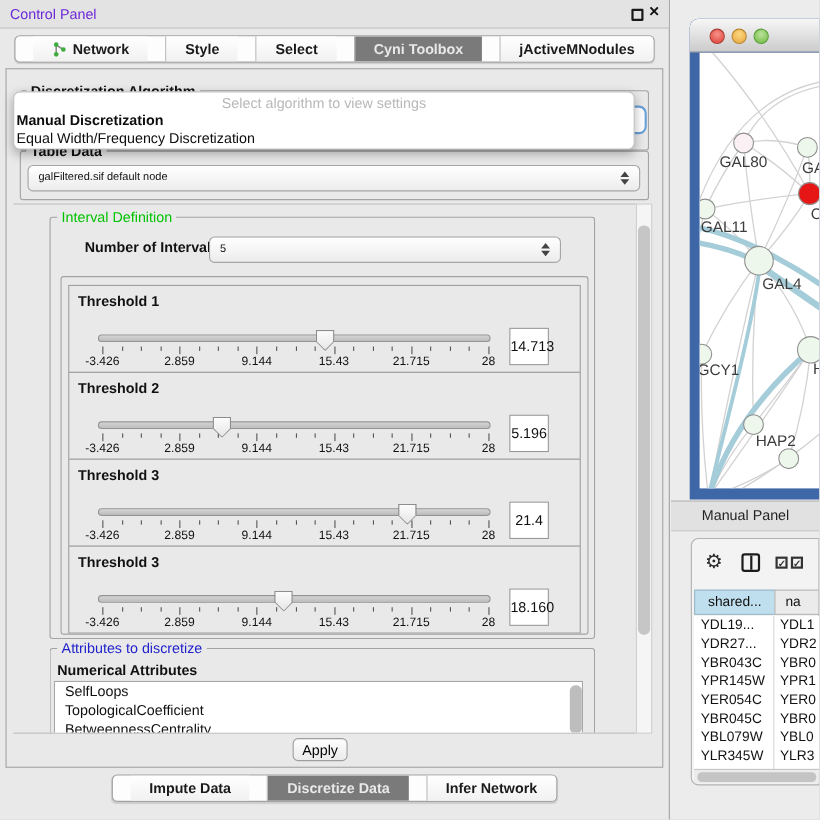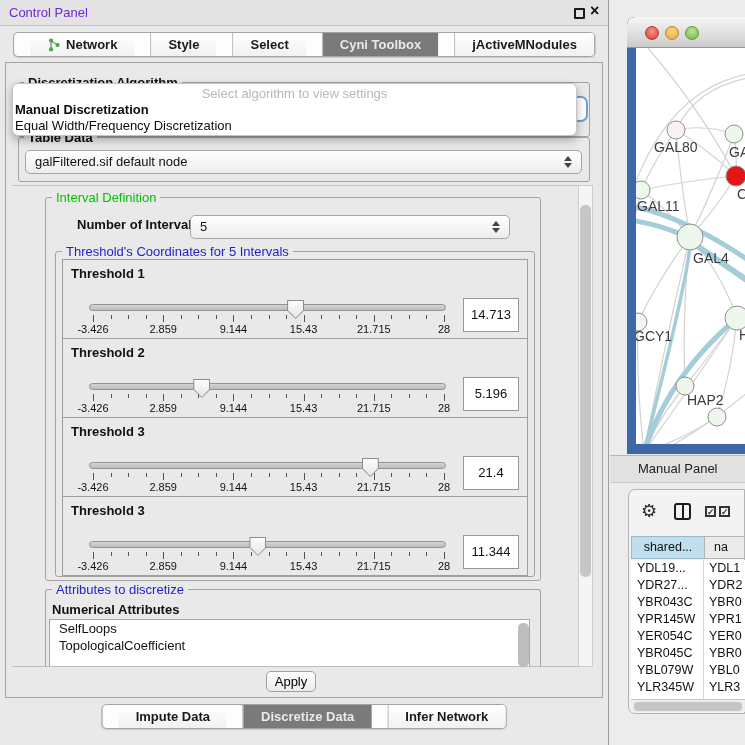--- a/index.html
+++ b/index.html
@@ -28,21 +28,21 @@
       border:1px solid #a3a3a3;background:#e9e9e9;}
 
   .group{position:absolute;border:1px solid #a3a3a3;border-radius:3px;}
   .gtitle{position:absolute;font-size:13px;background:#e9e9e9;padding:0 4px;white-space:nowrap;}
   .gtitle.bold{font-weight:bold;}
   .gtitle.green{color:#00c300;}
   .gtitle.blue{color:#2222cc;}
 
   .combo{position:absolute;border:1px solid #a6a6a6;border-radius:5px;
       background:linear-gradient(#ffffff,#ececec);cursor:pointer;}
-  .combo .cv{position:absolute;left:9px;top:0;font-size:13px;line-height:22px;white-space:nowrap;text-align:center;}
+  .combo .cv{position:absolute;left:9px;top:0;font-size:10px;line-height:22px;white-space:nowrap;text-align:center;}
   .stepper{position:absolute;right:9px;top:50%;transform:translateY(-50%);width:8px;height:12px;}
   .stepper .up{position:absolute;left:0;top:0;width:0;height:0;
       border-left:4px solid transparent;border-right:4px solid transparent;border-bottom:5px solid #444;}
   .stepper .dn{position:absolute;left:0;bottom:0;width:0;height:0;
       border-left:4px solid transparent;border-right:4px solid transparent;border-top:5px solid #444;}
 
   .focus-combo{position:absolute;border:2px solid #6ba0d9;border-radius:7px;background:#fff;}
 
   .popup{position:absolute;left:12px;top:83px;width:565px;height:53px;background:#fff;
       border:1px solid #c4c4c4;border-radius:6px;box-shadow:0 4px 10px rgba(0,0,0,.3);z-index:50;}
@@ -60,21 +60,21 @@
   .thpanel:first-child{margin-top:0;}
   .thlabel{position:absolute;left:8px;top:6px;font-size:13px;font-weight:bold;}
   .track{position:absolute;left:26px;top:44px;width:357px;height:7px;border:1px solid #939393;
       border-radius:4px;background:linear-gradient(#d4d4d4,#bdbdbd);}
   .thumb-o{position:absolute;width:17px;height:19px;background:#8d8d8d;
       clip-path:polygon(0 0,100% 0,100% 55%,50% 100%,0 55%);cursor:pointer;}
   .thumb-i{position:absolute;left:1px;top:1px;width:15px;height:17px;background:linear-gradient(#fcfcfc,#e6e6e6);
       clip-path:polygon(0 0,100% 0,100% 55%,50% 100%,0 55%);}
   .tick{position:absolute;width:1px;background:#555;}
   .ticklab{position:absolute;transform:translateX(-50%);font-size:11px;color:#111;white-space:nowrap;}
-  .valbox{position:absolute;left:400px;top:38px;width:56px;height:34px;background:#fff;
+  .valbox{position:absolute;left:400px;top:38px;width:36px;height:34px;background:#fff;
       border:1px solid #989898;font-size:13px;text-align:center;line-height:32px;}
 
   .attrlist{position:absolute;background:#fff;border:1px solid #a8a8a8;overflow:hidden;}
   .attrlist .ai{font-size:13px;line-height:17px;padding-left:9px;white-space:nowrap;cursor:pointer;}
   .lthumb{position:absolute;left:468px;top:3px;width:11px;height:44px;background:#bdbdbd;border-radius:5px;}
 
   .btn{position:absolute;border:1px solid #9f9f9f;border-radius:5px;background:linear-gradient(#fefefe,#ebebeb);
       font-size:13px;text-align:center;cursor:pointer;}
 
   
@@ -174,21 +174,20 @@
       <div class="gtitle bold" style="left:61px;top:31px;background:transparent;">Number of Intervals</div>
       <div class="combo" style="left:178px;top:29px;width:320px;height:24px;">
         <span class="cv">5</span>
         <span class="stepper">
             <span class="up"></span>
             <span class="dn"></span>
           </span>
       </div>
 
       <div class="group" style="left:43px;top:65px;width:480px;height:326px;"></div>
-      <div class="gtitle blue" style="left:50px;top:58px;">Threshold's Coordinates for 5 Intervals</div>
 
       <div id="thPanels" style="position:absolute;left:50px;top:73px;width:466px;">
           <div class="thpanel">
             <div class="thlabel">Threshold 1</div>
             <div class="track"></div>
             <div class="tick" style="left: 30px; top: 55px; height: 7px;"></div>
             <div class="tick" style="left: 47.55px; top: 55px; height: 4px;"></div>
             <div class="tick" style="left: 65.1px; top: 55px; height: 4px;"></div>
             <div class="tick" style="left: 82.65px; top: 55px; height: 4px;"></div>
             <div class="tick" style="left: 100.2px; top: 55px; height: 7px;"></div>
@@ -315,31 +314,32 @@
             <div class="tick" style="left: 381px; top: 55px; height: 7px;"></div>
             <div class="ticklab" style="left: 30px; top: 63px;">-3.426</div>
             <div class="ticklab" style="left: 100.2px; top: 63px;">2.859</div>
             <div class="ticklab" style="left: 170.4px; top: 63px;">9.144</div>
             <div class="ticklab" style="left: 240.6px; top: 63px;">15.43</div>
             <div class="ticklab" style="left: 310.8px; top: 63px;">21.715</div>
             <div class="ticklab" style="left: 381px; top: 63px;">28</div>
             <div class="thumb-o" style="left: 186.468px; top: 40px;">
               <div class="thumb-i"></div>
             </div>
-            <div class="valbox">11.344</div>
+            <div class="valbox">18.160</div>
           </div>
         </div>
 
       <div class="group" style="left:33px;top:403px;width:496px;height:79px;border-bottom:none;"></div>
       <div class="gtitle blue" style="left:40px;top:396px;">Attributes to discretize</div>
       <div class="gtitle bold" style="left:36px;top:416px;background:transparent;">Numerical Attributes</div>
       <div class="attrlist" id="attrList" style="left:37px;top:433px;width:481px;height:60px;">
         <div class="lthumb"></div>
       <div class="ai">SelfLoops</div>
           <div class="ai">TopologicalCoefficient</div>
+          <div class="ai">BetweennessCentrality</div>
         </div>
     </div>
     <div class="vscroll">
       <div class="vthumb"></div>
     </div>
 
     <button class="btn" style="left:266px;top:671px;width:50px;height:21px;">Apply</button>
 
     <div class="tabrow" id="bottomTabs" style="top:704px;left:50%;transform:translateX(-50%);">
         <div class="seg">

